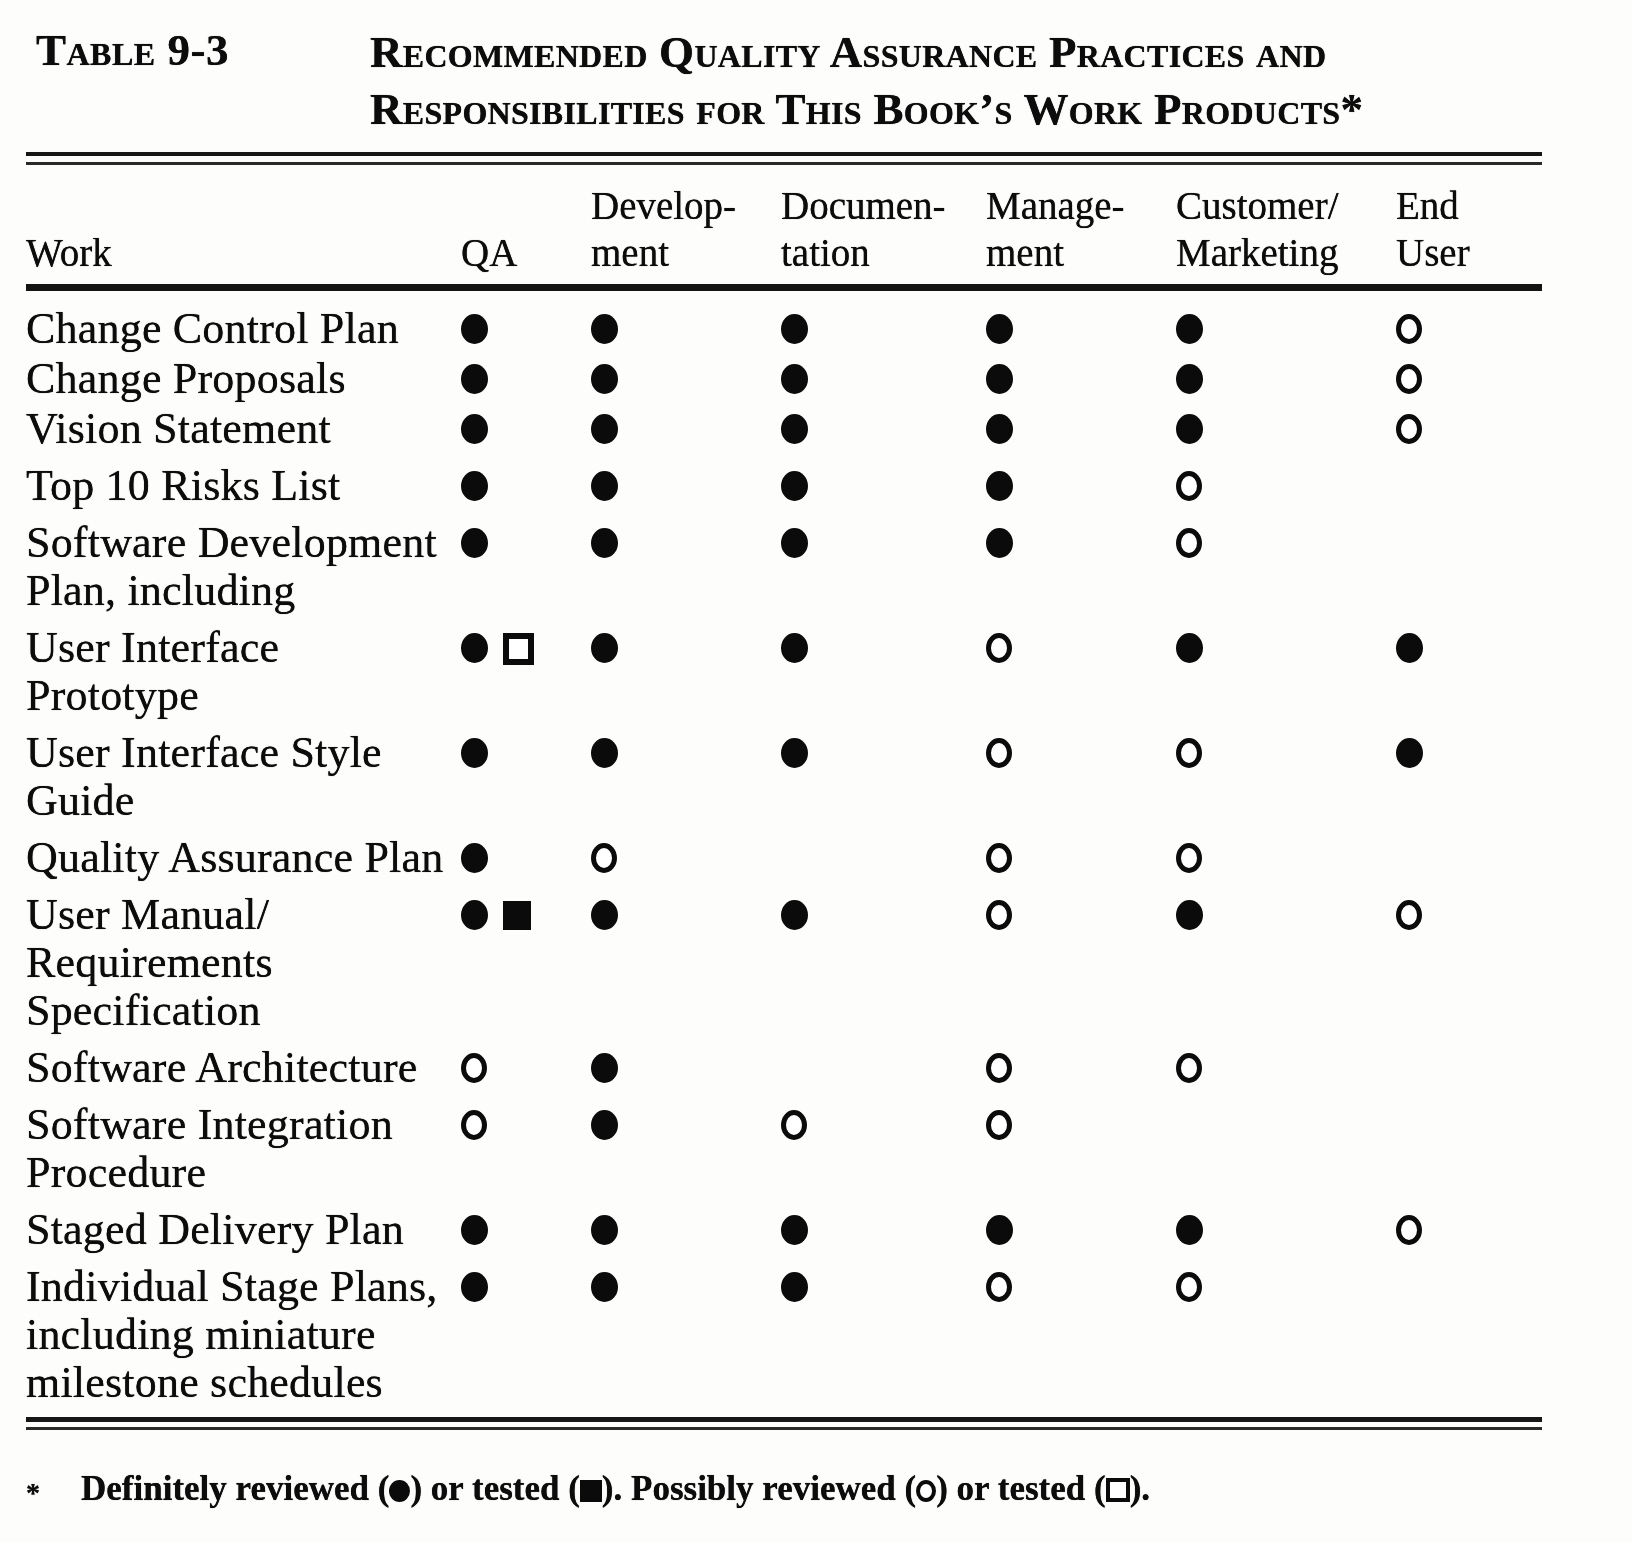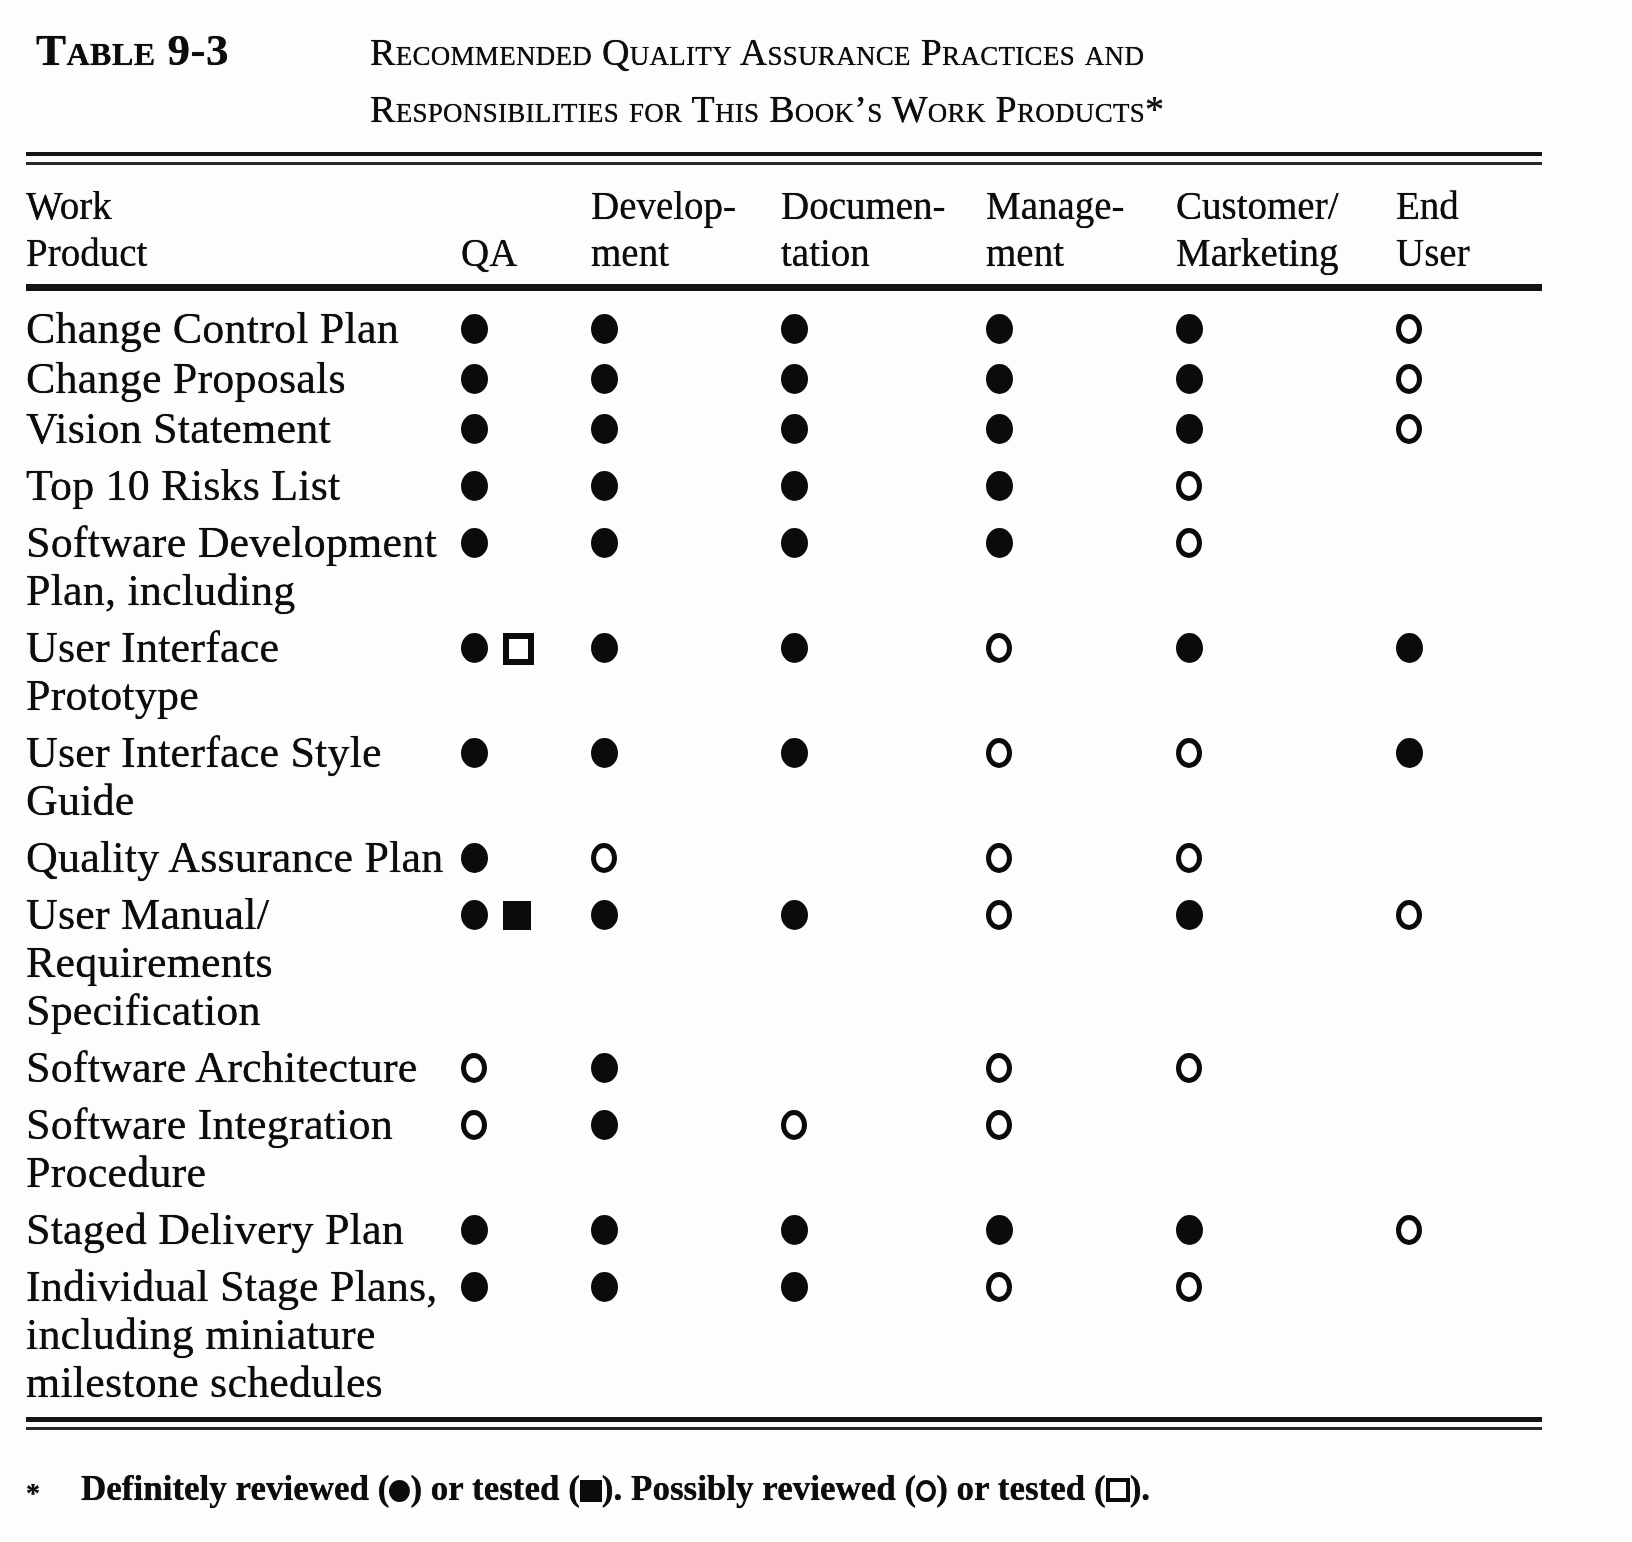--- a/index.html
+++ b/index.html
@@ -11,21 +11,21 @@
   }
   .page{padding:24px 0 0 26px;width:1516px;}
   .txt{text-shadow:0 0 .7px currentColor;}
 
   
   .title-row{display:flex;align-items:flex-start;margin-bottom:14px;margin-left:10px;}
   .table-label{
     width:334px;flex:0 0 334px;
     font-weight:bold;font-size:45px;font-variant:small-caps;letter-spacing:.5px;
   }
-  .title{font-weight:normal;font-size:38px;font-variant:small-caps;line-height:57px;letter-spacing:.3px;}
+  .title{font-weight:bold;font-size:45px;font-variant:small-caps;line-height:57px;letter-spacing:.3px;}
 
   
   .double-rule{height:6px;border-top:4px solid #161616;border-bottom:3px solid #2a2a2a;}
   .bottom-rule{margin-top:10px;height:5px;border-top:5px solid #161616;border-bottom:3px solid #2a2a2a;}
 
   
   .header-row,.row{
     display:grid;
     grid-template-columns:435px 130px 190px 205px 190px 220px 146px;
   }
@@ -69,21 +69,20 @@
       <div>Recommended Quality Assurance Practices and</div>
       <div>Responsibilities for This Book’s Work Products*</div>
     </div>
   </div>
 
   <div class="double-rule"></div>
 
   <div class="header-row txt">
       <div>
         <div>Work</div>
-        <div>Product</div>
       </div>
       <div>
         <div>QA</div>
       </div>
       <div>
         <div>Develop-</div>
         <div>ment</div>
       </div>
       <div>
         <div>Documen-</div>

